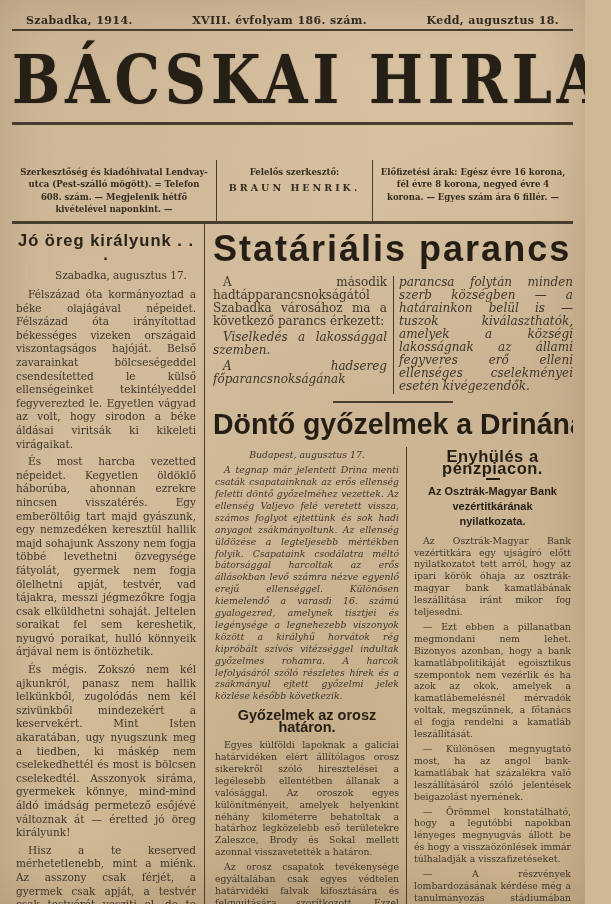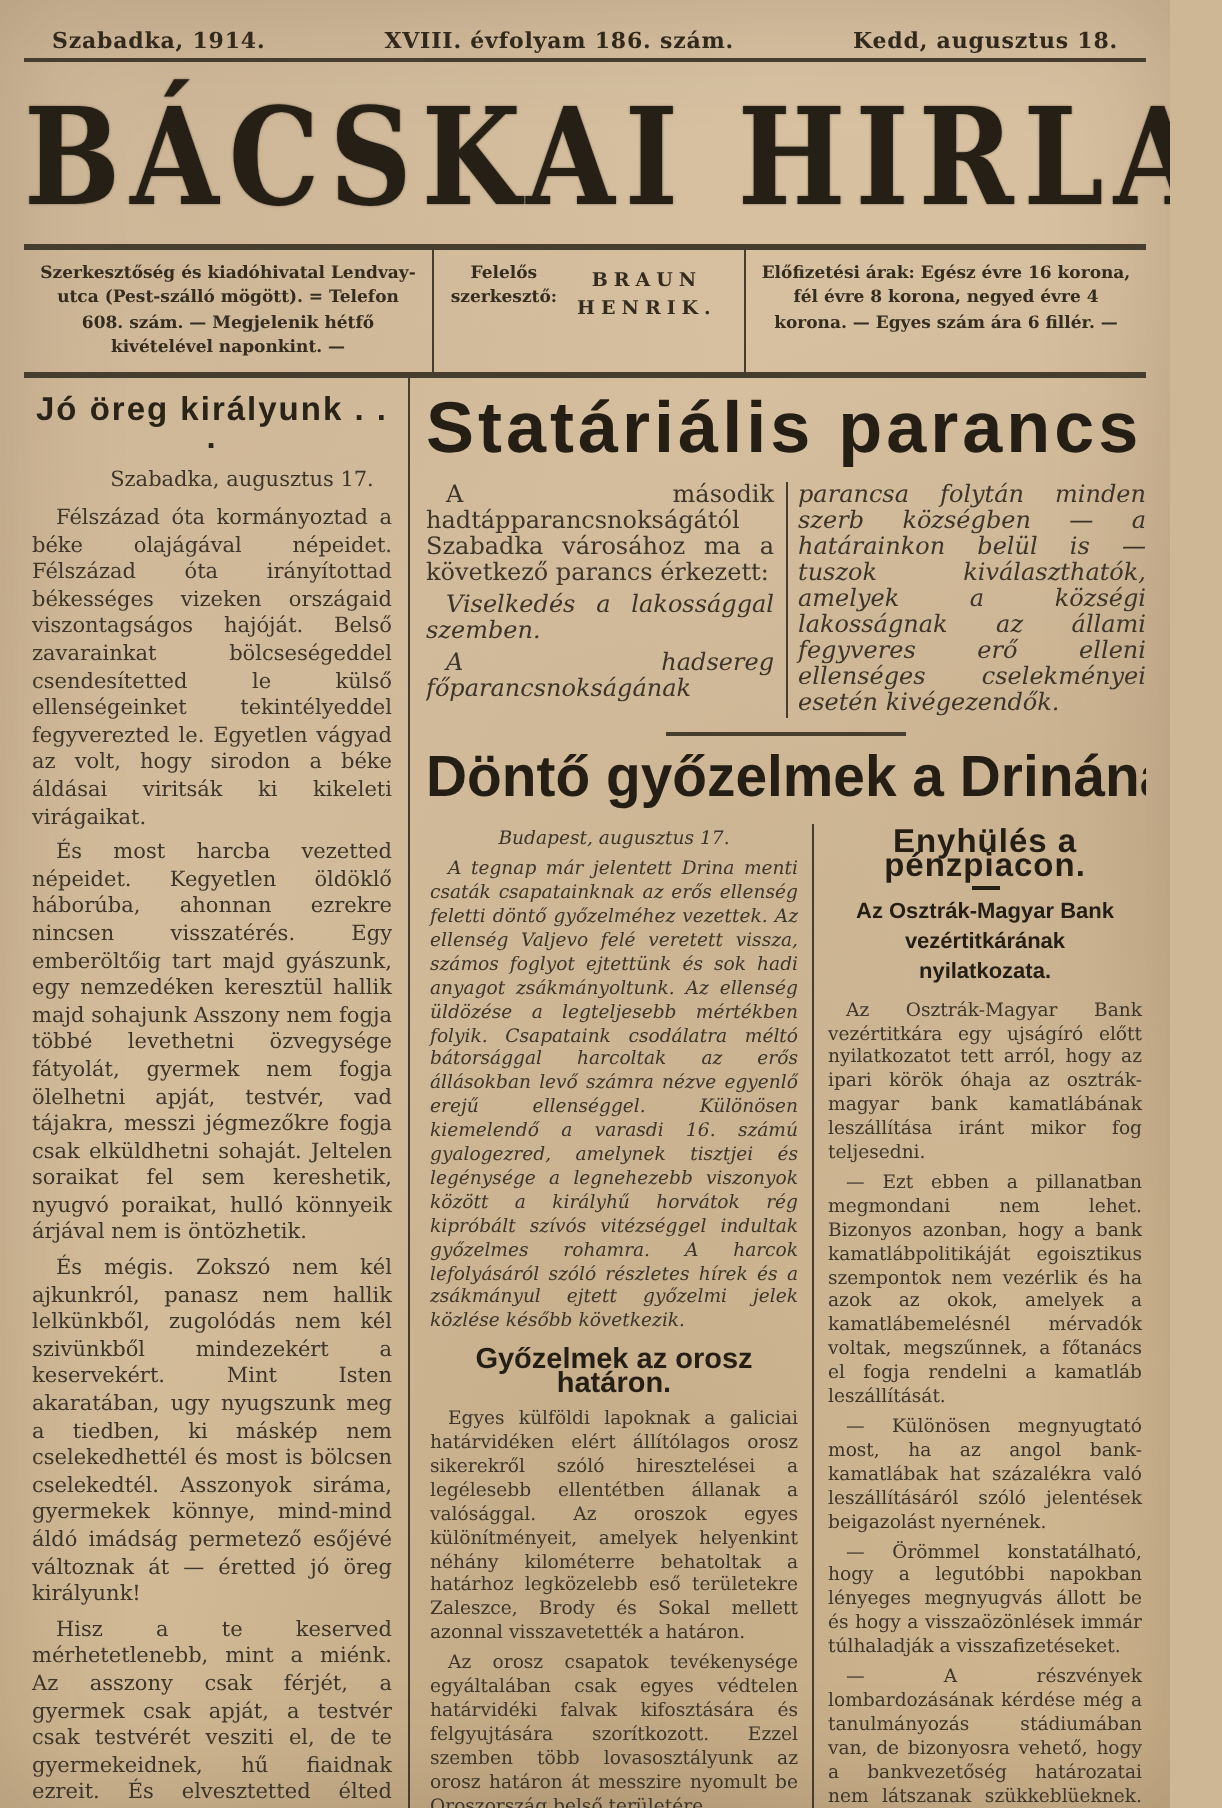--- a/index.html
+++ b/index.html
@@ -41,24 +41,25 @@
     transform: scaleY(1.18);
     transform-origin: center;
     padding: 14px 0 10px 0;
     white-space: nowrap;
     text-shadow: 0 0 1px rgba(38,31,22,.6);
   }
   .info-row {
     display: flex; align-items: stretch;
     font-size: 8.5px; font-weight: bold; color: #352c20;
     text-align: center;
+    margin-top: 35px;
   }
   .info-cell { padding: 6px 6px; line-height: 1.45; }
   .info-cell.office { flex: 0 0 205px; border-right: 1px solid #473d2e; }
-  .info-cell.editor { flex: 1; display:flex; flex-direction:row; border-right: 1px solid #473d2e; }
+  .info-cell.editor { flex: 1; display:flex; flex-direction:column; border-right: 1px solid #473d2e; }
   .info-cell.editor .name { letter-spacing: 3px; margin-top: 3px; font-size: 9.5px; }
   .info-cell.subs { flex: 0 0 200px; }
 
   
   .body-cols { display: flex; height: 738px; }
   .col-left {
     flex: 0 0 193px;
     border-right: 1px solid #473d2e;
     padding: 6px 8px 0 4px;
     font-size: 10.5px; line-height: 13.6px;

